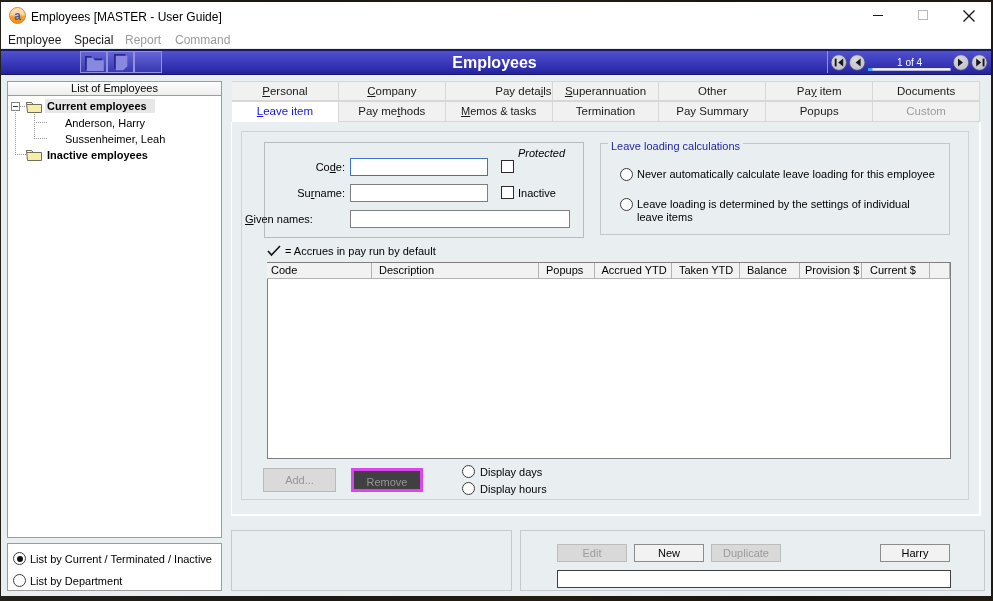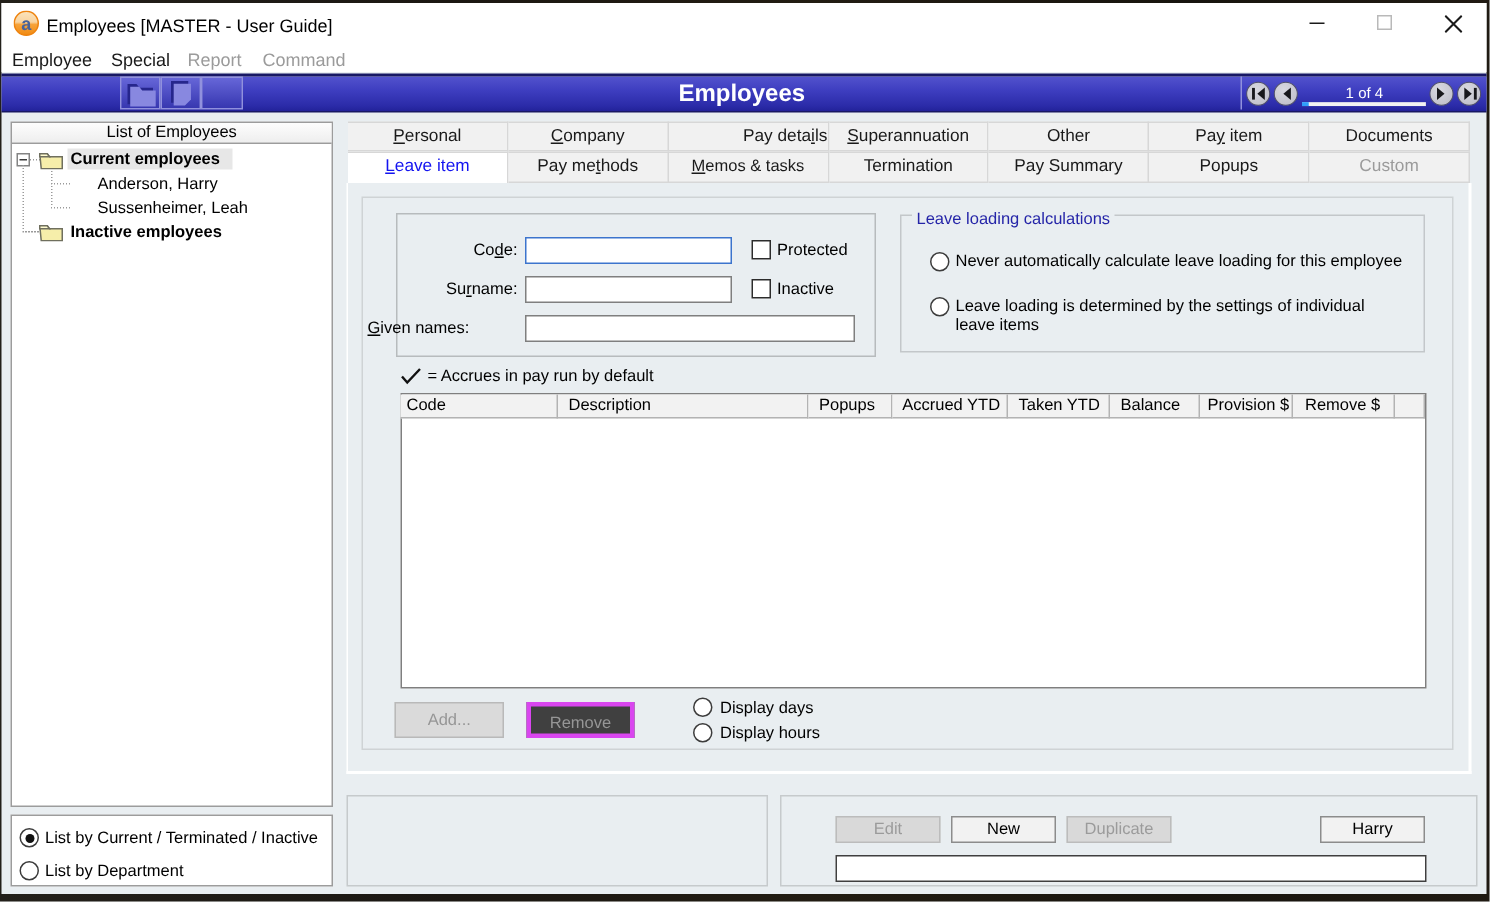--- a/index.html
+++ b/index.html
@@ -137,21 +137,21 @@
 <div class="abs" style="left:241px;top:131px;width:728px;height:368.5px;border:1px solid #cfd3d5;box-sizing:border-box;"></div>
 
 <div class="abs" style="left:264px;top:142px;width:320px;height:96px;border:1px solid #b7bbbd;box-sizing:border-box;"></div>
 <div class="abs" style="left:245px;top:161px;width:100px;text-align:right;font-size:11px;color:#000;">Co<u>d</u>e:</div>
 <div class="abs" style="left:245px;top:187px;width:100px;text-align:right;font-size:11px;color:#000;">Su<u>r</u>name:</div>
 <div class="abs" style="left:245px;top:213px;width:100px;font-size:11px;color:#000;"><u>G</u>iven names:</div>
 <div class="abs" style="left:350px;top:158px;width:138px;height:18px;background:#fff;border:1.5px solid #3c74cd;box-sizing:border-box;"></div>
 <div class="abs" style="left:350px;top:184px;width:138px;height:18px;background:#fff;border:1px solid #7f7f7f;box-sizing:border-box;"></div>
 <div class="abs" style="left:350px;top:210px;width:220px;height:18px;background:#fff;border:1px solid #7f7f7f;box-sizing:border-box;"></div>
 <div class="abs" style="left:501px;top:160px;width:13px;height:13px;border:1px solid #2c2c2c;background:#fff;box-sizing:border-box;"></div>
-<div class="abs" style="left:518px;top:161px;font-size:11px;color:#000;">Protected</div>
+<div class="abs" style="left:518px;top:147px;font-size:11px;color:#000;font-style:italic;">Protected</div>
 <div class="abs" style="left:501px;top:186px;width:13px;height:13px;border:1px solid #2c2c2c;background:#fff;box-sizing:border-box;"></div>
 <div class="abs" style="left:518px;top:187px;font-size:11px;color:#000;">Inactive</div>
 
 <div class="abs" style="left:600px;top:143px;width:350px;height:92px;border:1px solid #c3c7ca;box-sizing:border-box;"></div>
 <div class="abs" style="left:608px;top:139.5px;padding:0 3px;background:#e9eef1;font-size:11px;color:#2525a8;">Leave loading calculations</div>
 <div class="abs" style="left:620px;top:168px;width:13px;height:13px;border-radius:50%;border:1px solid #3c3c3c;background:#fff;box-sizing:border-box;"></div>
 <div class="abs" style="left:637px;top:167.5px;font-size:11px;color:#000;">Never automatically calculate leave loading for this employee</div>
 <div class="abs" style="left:620px;top:198px;width:13px;height:13px;border-radius:50%;border:1px solid #3c3c3c;background:#fff;box-sizing:border-box;"></div>
 <div class="abs" style="left:637px;top:197.5px;white-space:nowrap;font-size:11px;line-height:13px;color:#000;">Leave loading is determined by the settings of individual<br>leave items</div>
 
@@ -162,21 +162,21 @@
 
 <div class="abs" style="left:267px;top:262px;width:684px;height:197px;background:#fff;border:1px solid #7f7f7f;box-sizing:border-box;"></div>
 <div id="thead">
 <div class="abs" style="left:267px;top:263px;width:105px;height:16px;background:#f2f2f2;border-right:1px solid #b3b3b3;border-bottom:1px solid #b3b3b3;box-sizing:border-box;font-size:11px;line-height:15px;color:#000;padding-left:4px;">Code</div>
 <div class="abs" style="left:372px;top:263px;width:167px;height:16px;background:#f2f2f2;border-right:1px solid #b3b3b3;border-bottom:1px solid #b3b3b3;box-sizing:border-box;font-size:11px;line-height:15px;color:#000;padding-left:7px;">Description</div>
 <div class="abs" style="left:539px;top:263px;width:55.5px;height:16px;background:#f2f2f2;border-right:1px solid #b3b3b3;border-bottom:1px solid #b3b3b3;box-sizing:border-box;font-size:11px;line-height:15px;color:#000;padding-left:7px;">Popups</div>
 <div class="abs" style="left:594.5px;top:263px;width:77.5px;height:16px;background:#f2f2f2;border-right:1px solid #b3b3b3;border-bottom:1px solid #b3b3b3;box-sizing:border-box;font-size:11px;line-height:15px;color:#000;padding-left:7px;">Accrued YTD</div>
 <div class="abs" style="left:672px;top:263px;width:68px;height:16px;background:#f2f2f2;border-right:1px solid #b3b3b3;border-bottom:1px solid #b3b3b3;box-sizing:border-box;font-size:11px;line-height:15px;color:#000;padding-left:7px;">Taken YTD</div>
 <div class="abs" style="left:740px;top:263px;width:60px;height:16px;background:#f2f2f2;border-right:1px solid #b3b3b3;border-bottom:1px solid #b3b3b3;box-sizing:border-box;font-size:11px;line-height:15px;color:#000;padding-left:7px;">Balance</div>
 <div class="abs" style="left:800px;top:263px;width:62px;height:16px;background:#f2f2f2;border-right:1px solid #b3b3b3;border-bottom:1px solid #b3b3b3;box-sizing:border-box;font-size:11px;line-height:15px;color:#000;padding-left:5px;">Provision $</div>
-<div class="abs" style="left:862px;top:263px;width:68px;height:16px;background:#f2f2f2;border-right:1px solid #b3b3b3;border-bottom:1px solid #b3b3b3;box-sizing:border-box;font-size:11px;line-height:15px;color:#000;padding-left:8px;">Remove $</div>
+<div class="abs" style="left:862px;top:263px;width:68px;height:16px;background:#f2f2f2;border-right:1px solid #b3b3b3;border-bottom:1px solid #b3b3b3;box-sizing:border-box;font-size:11px;line-height:15px;color:#000;padding-left:8px;">Current $</div>
 <div class="abs" style="left:930px;top:263px;width:20px;height:16px;background:#f2f2f2;border-right:1px solid #b3b3b3;border-bottom:1px solid #b3b3b3;box-sizing:border-box;font-size:11px;line-height:15px;color:#000;padding-left:0px;"></div>
 </div>
 
 <div class="abs" style="left:263px;top:468px;width:73px;height:24px;background:#dadada;border:1px solid #b9b9b9;box-sizing:border-box;text-align:center;line-height:22px;font-size:11px;color:#969696;">Add...</div>
 <div class="abs" style="left:351px;top:468px;width:72px;height:24px;background:#404040;border:3px solid #d946ef;box-sizing:border-box;text-align:center;line-height:22px;font-size:11px;color:#969696;">Remove</div>
 <div class="abs" style="left:462px;top:465px;width:13px;height:13px;border-radius:50%;border:1px solid #3c3c3c;background:#fff;box-sizing:border-box;"></div>
 <div class="abs" style="left:480px;top:466px;font-size:11px;color:#000;">Display days</div>
 <div class="abs" style="left:462px;top:482px;width:13px;height:13px;border-radius:50%;border:1px solid #3c3c3c;background:#fff;box-sizing:border-box;"></div>
 <div class="abs" style="left:480px;top:483px;font-size:11px;color:#000;">Display hours</div>
 

